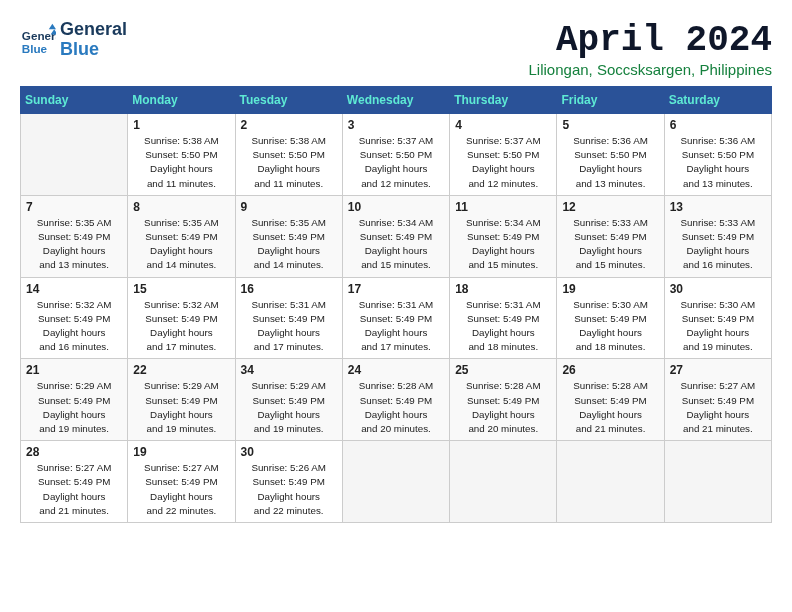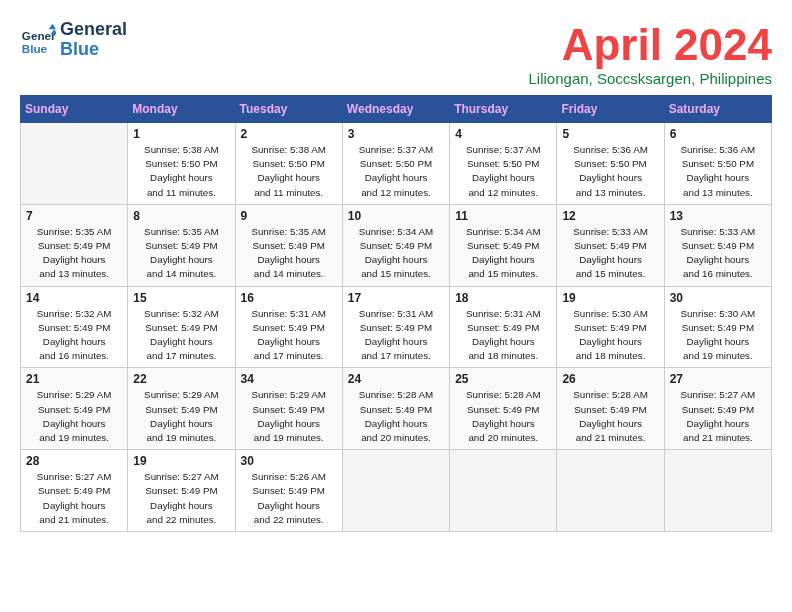--- a/index.html
+++ b/index.html
@@ -28,36 +28,37 @@
       line-height: 1.1;
     }
     .logo-icon {
       width: 36px;
       height: 36px;
     }
     .title-block {
       text-align: right;
     }
     .month-title {
-      font-size: 44px;
-      font-weight: bold;
-      color: #ef4444;
+      font-size: 36px;
+      font-weight: bold;
+      color: #0f172a;
+      font-family: Liberation Mono, monospace;
     }
     .subtitle {
       font-size: 15px;
       color: #15803d;
     }
     table {
       width: 100%;
       border-collapse: collapse;
       font-size: 10.5px;
     }
     thead tr th {
       background: #2a5298;
-      color: #f0abfc;
+      color: #5eead4;
       padding: 6px 4px;
       text-align: left;
       font-size: 12px;
       font-weight: bold;
       border: 1px solid #2a5298;
       margin-left: 40px;
     }
     tbody tr td {
       border: 1px solid #ccc;
       vertical-align: top;

